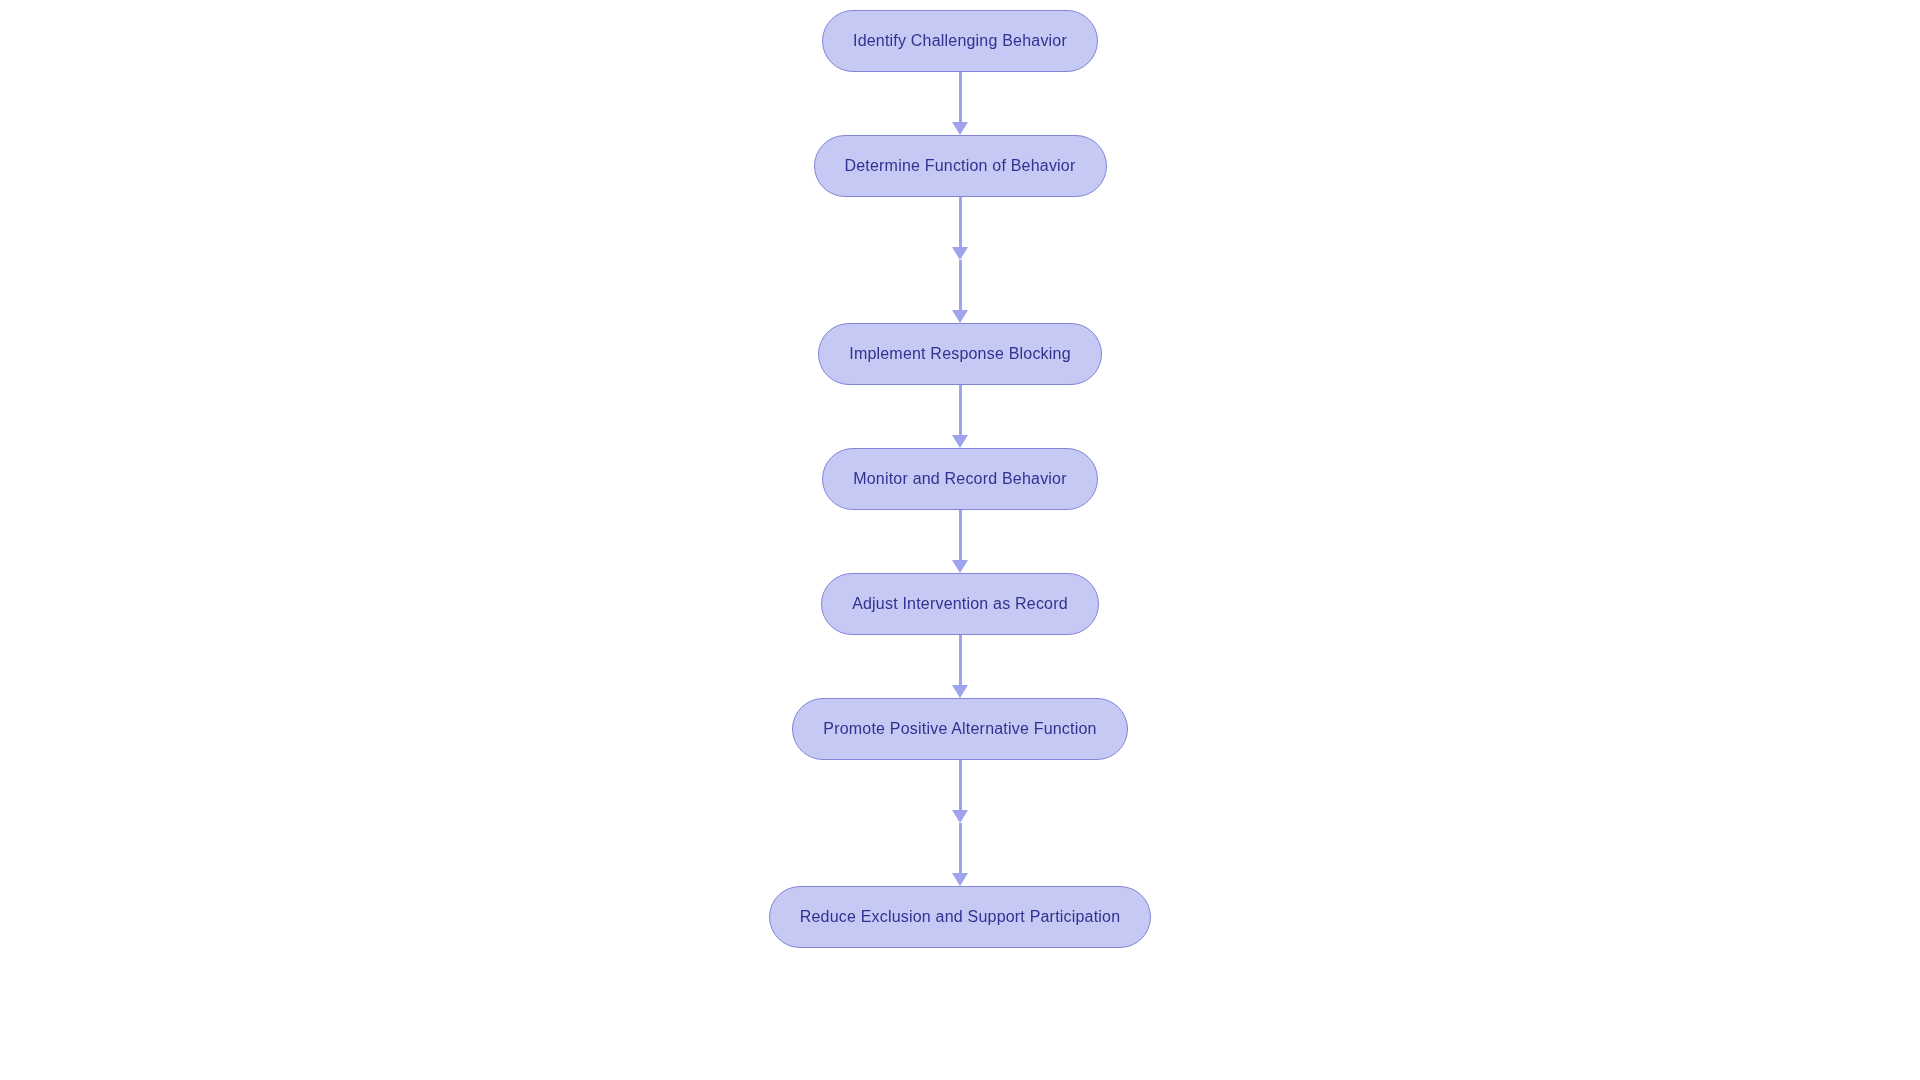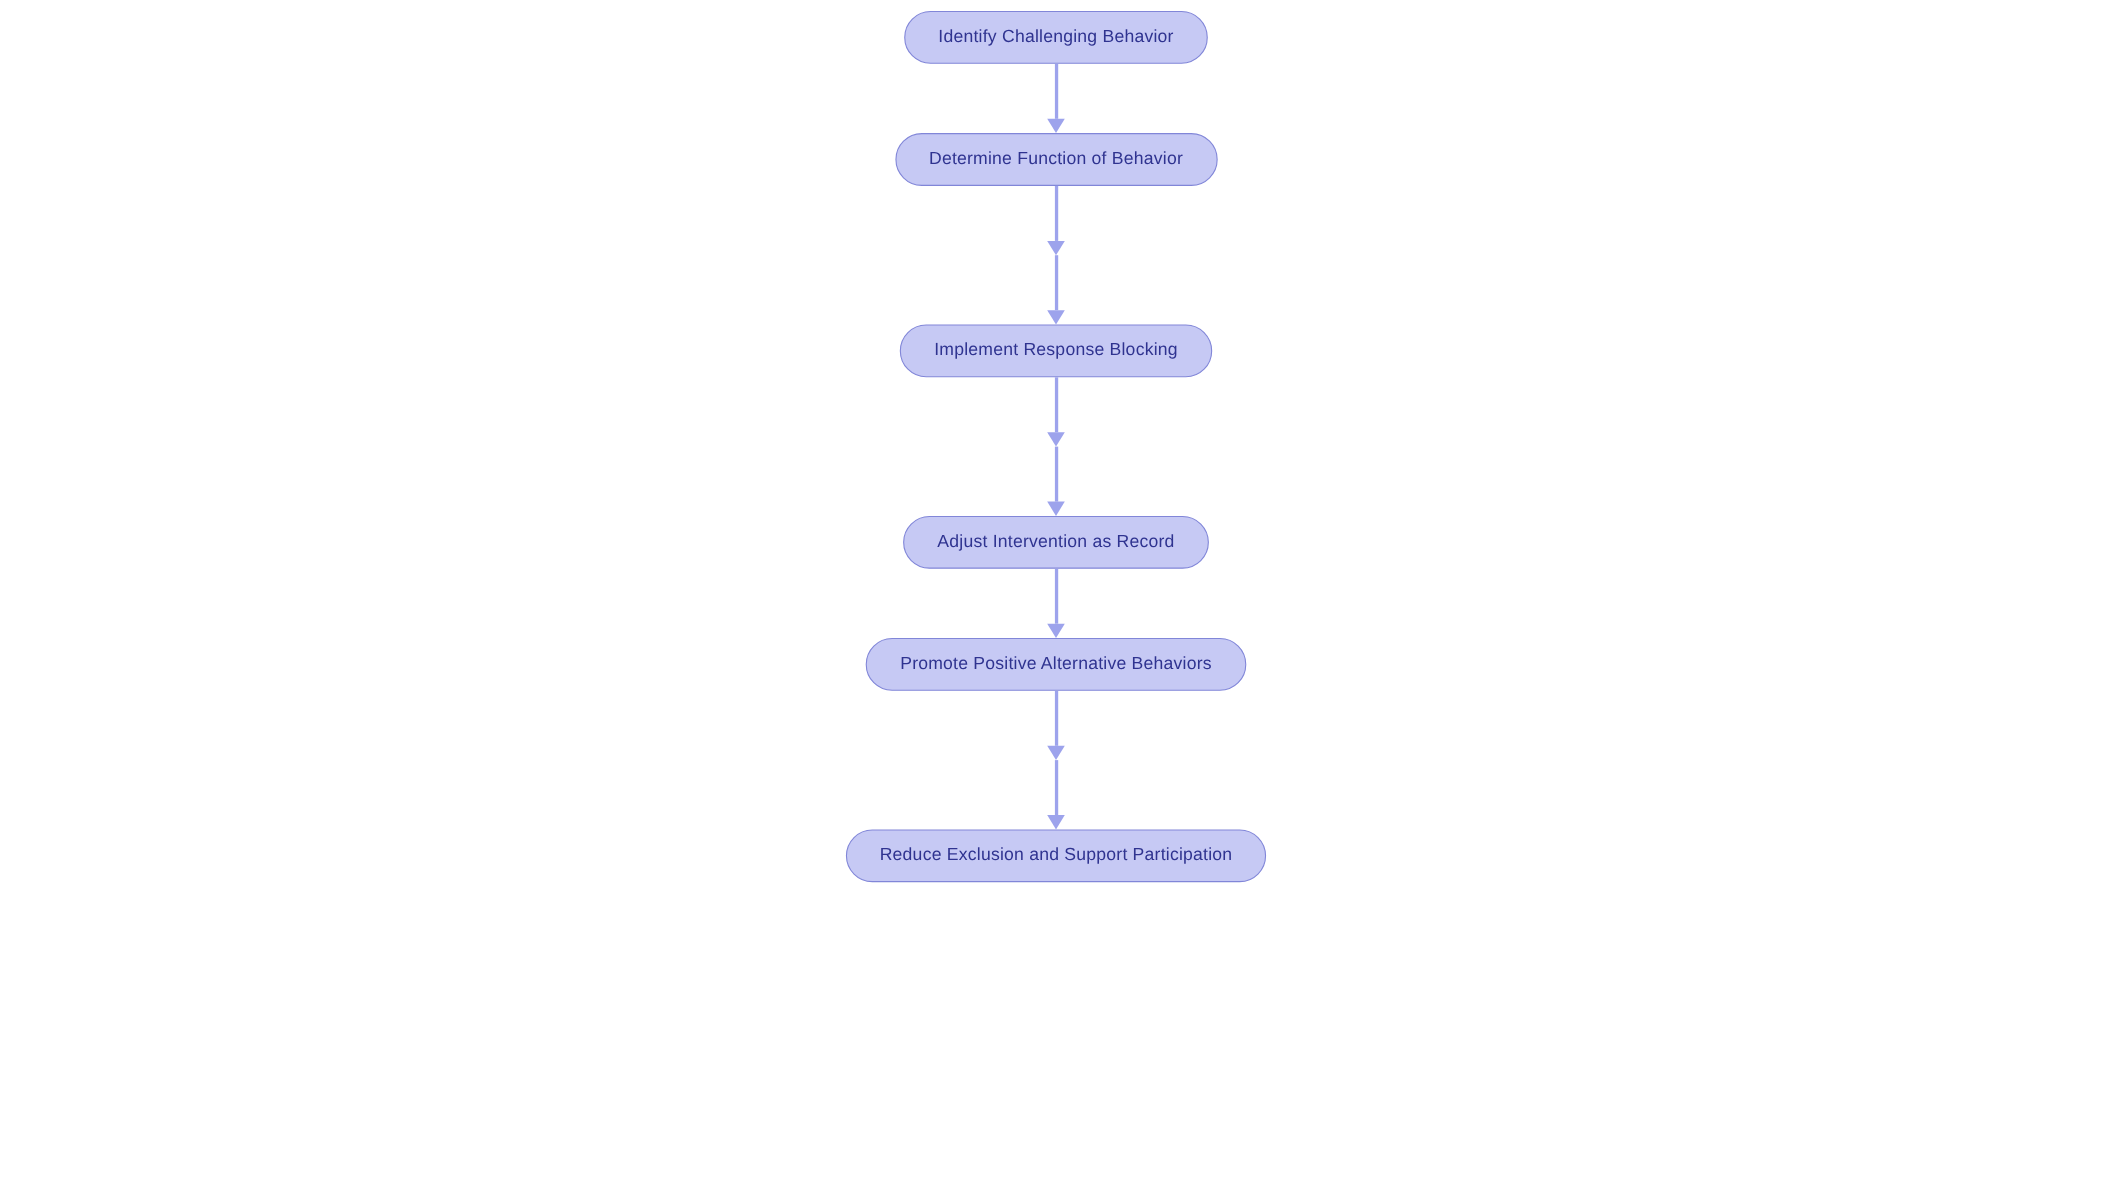--- a/index.html
+++ b/index.html
@@ -19,21 +19,21 @@
   }
   .canvas {
     width: 1920px;
     height: 1080px;
     display: flex;
     flex-direction: column;
     align-items: center;
     padding-top: 10px;
   }
   .node {
-    height: 48px;
+    height: 62px;
     min-width: 230px;
     padding: 0 30px;
     border: 1px solid var(--node-border);
     border-radius: 31px;
     background: var(--node-fill);
     color: var(--node-text);
     display: flex;
     align-items: center;
     justify-content: center;
     font-size: 16px;
@@ -92,37 +92,40 @@
 
   <div class="node">
     <span>Implement Response Blocking</span>
   </div>
 
   <div class="arrow">
     <div class="line"></div>
     <div class="head"></div>
   </div>
 
+  <div class="node">
+    <span>Monitor and Record Behavior</span>
+  </div>
 
   <div class="arrow">
     <div class="line"></div>
     <div class="head"></div>
   </div>
 
   <div class="node">
     <span>Adjust Intervention as Record</span>
   </div>
 
   <div class="arrow">
     <div class="line"></div>
     <div class="head"></div>
   </div>
 
   <div class="node">
-    <span>Promote Positive Alternative Behaviors</span>
+    <span>Promote Positive Alternative Function</span>
   </div>
 
   <div class="arrow">
     <div class="line"></div>
     <div class="head"></div>
   </div>
 
 
   <div class="arrow">
     <div class="line"></div>

